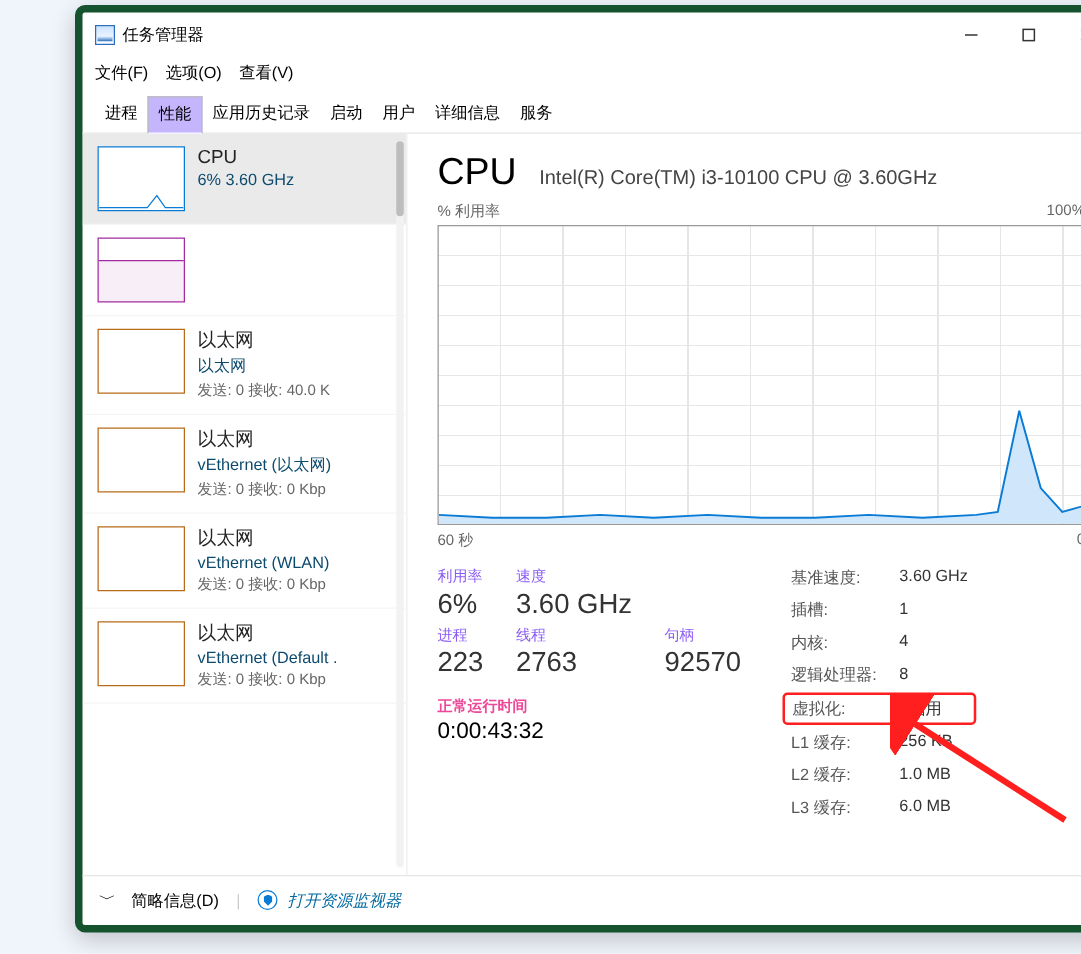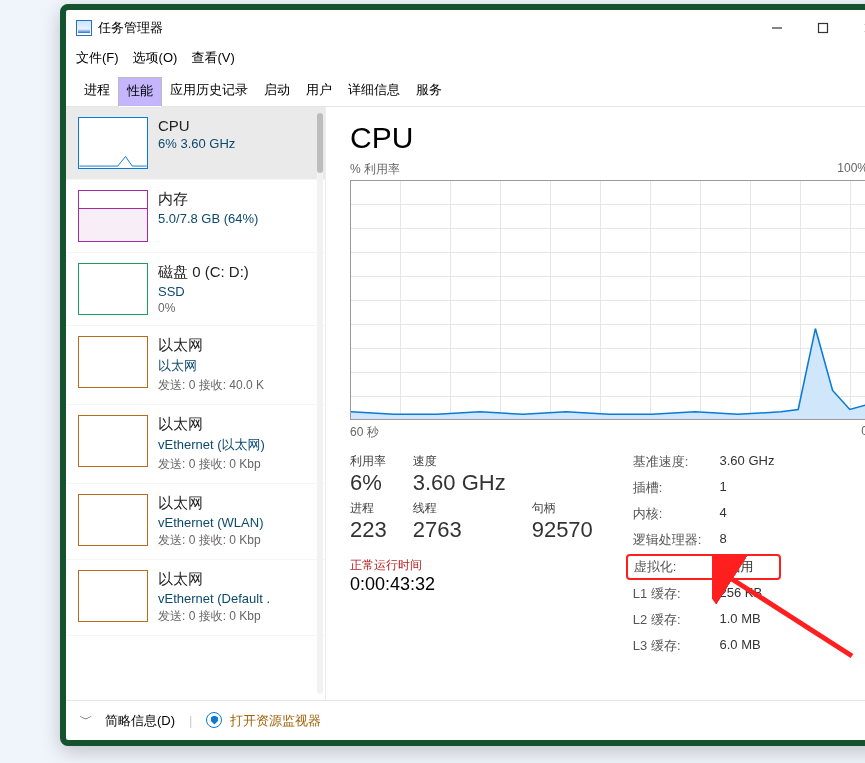--- a/index.html
+++ b/index.html
@@ -134,42 +134,42 @@
     repeating-linear-gradient(to bottom, transparent 0 23px, #e6e6e6 23px 24px),
     repeating-linear-gradient(to right, transparent 0 49px, #e6e6e6 49px 50px);
 }
 .chart svg{ position:absolute; inset:0; width:100%; height:100%;}
 .chart-bottom-labels{ display:flex; justify-content:space-between; font-size:12px; color:#666; margin-top:4px; margin-bottom:12px;}
 .stats {
   display: flex;
   gap: 40px;
 }
 .left-stats{ display:grid; grid-template-columns: auto auto auto; column-gap: 26px; row-gap:4px;}
-.stat-label{ font-size:12px; color:#404040;}
+.stat-label{ font-size:12px; color:#8b5cf6;}
 .stat-val{ font-size:22px; color:#333;}
-.uptime-lbl{ font-size:12px; color:#b91c1c; margin-top:14px;}
+.uptime-lbl{ font-size:12px; color:#ec4899; margin-top:14px;font-weight:bold;}
 .uptime-val{ font-size:18px;}
 .right-stats{
   display:grid; grid-template-columns: auto auto; column-gap: 18px; row-gap:8px;
   font-size:13px; color:#444; align-content:start;
 }
 .right-stats .k{ color:#555;}
 .right-stats .v{ color:#333;}
 .highlight{
   border:2.5px solid #ff1f1f; border-radius:4px;
   padding:2px 6px; margin:-3px -7px;
   display:grid; grid-template-columns: auto auto; column-gap:18px;
 }
 .bottombar{
   height:40px; border-top:1px solid #e5e5e5;
   display:flex; align-items:center; gap:14px; padding:0 12px;
   font-size:13px;
 }
 .bb-arrow{ transform: rotate(90deg); display:inline-block;}
-.link{ color:#a16207;}
+.link{ color:#0369a1;font-style:italic;}
 .shield-ic{
   display:inline-flex; width:16px; height:16px; border-radius:50%;
   background:#fff; border:1px solid #0a7bd4; align-items:center; justify-content:center;
   margin-right:4px;
 }
 .shield-ic span{ width:7px; height:9px; background:#0a7bd4; clip-path: polygon(50% 0,100% 20%,100% 60%,50% 100%,0 60%,0 20%);}
 .arrow-annot{
   position:absolute;
   pointer-events:none;
 }
@@ -226,32 +226,20 @@
               </svg></div>
             <div class="side-text">
               <div class="name">CPU</div>
               <div class="sub">6% 3.60 GHz</div>
             </div>
           </div>
           <div class="side-item">
             <div class="thumb-box thumb-mem">
               <div style="position:absolute;left:0;right:0;bottom:0;height:33px;border-top:1px solid #a22aa2;background:rgba(162,42,162,0.08);"></div>
             </div>
-            <div class="side-text">
-              <div class="name">内存</div>
-              <div class="sub">5.0/7.8 GB (64%)</div>
-            </div>
-          </div>
-          <div class="side-item">
-            <div class="thumb-box thumb-disk"></div>
-            <div class="side-text">
-              <div class="name">磁盘 0 (C: D:)</div>
-              <div class="sub">SSD</div>
-              <div class="sub2">0%</div>
-            </div>
           </div>
           <div class="side-item">
             <div class="thumb-box thumb-net"></div>
             <div class="side-text">
               <div class="name">以太网</div>
               <div class="sub">以太网</div>
               <div class="sub2">发送: 0 接收: 40.0 K</div>
             </div>
           </div>
           <div class="side-item">
@@ -280,20 +268,21 @@
           </div>
         </div>
       <div class="side-scroll">
           <div class="thumb"></div>
         </div>
     </div>
 
     <div class="main">
       <div class="hdr">
         <div class="hdr-title">CPU</div>
+        <div class="hdr-sub">Intel(R) Core(TM) i3-10100 CPU @ 3.60GHz</div>
       </div>
       <div class="chart-labels">
         <span>% 利用率</span>
         <span>100%</span>
       </div>
       <div class="chart">
         <svg viewBox="0 0 500 240" preserveAspectRatio="none">
           <polyline id="cpu-fill" fill="#cfe6fb" stroke="none" points="0,240 0,232.8 41.666666666666686,235.2 83.33333333333331,235.2 125,232.8 166.66666666666669,235.2 208.33333333333331,232.8 250,235.2 291.66666666666663,235.2 333.33333333333337,232.8 375,235.2 416.6666666666667,232.8 433.33333333333337,230.4 450,148.8 466.6666666666667,211.2 483.3333333333333,230.4 500,225.6 500,240"></polyline>
           <polyline id="cpu-line" fill="none" stroke="#0a7bd4" stroke-width="1.5" points="0,232.8 41.666666666666686,235.2 83.33333333333331,235.2 125,232.8 166.66666666666669,235.2 208.33333333333331,232.8 250,235.2 291.66666666666663,235.2 333.33333333333337,232.8 375,235.2 416.6666666666667,232.8 433.33333333333337,230.4 450,148.8 466.6666666666667,211.2 483.3333333333333,230.4 500,225.6 "></polyline>
         </svg>

